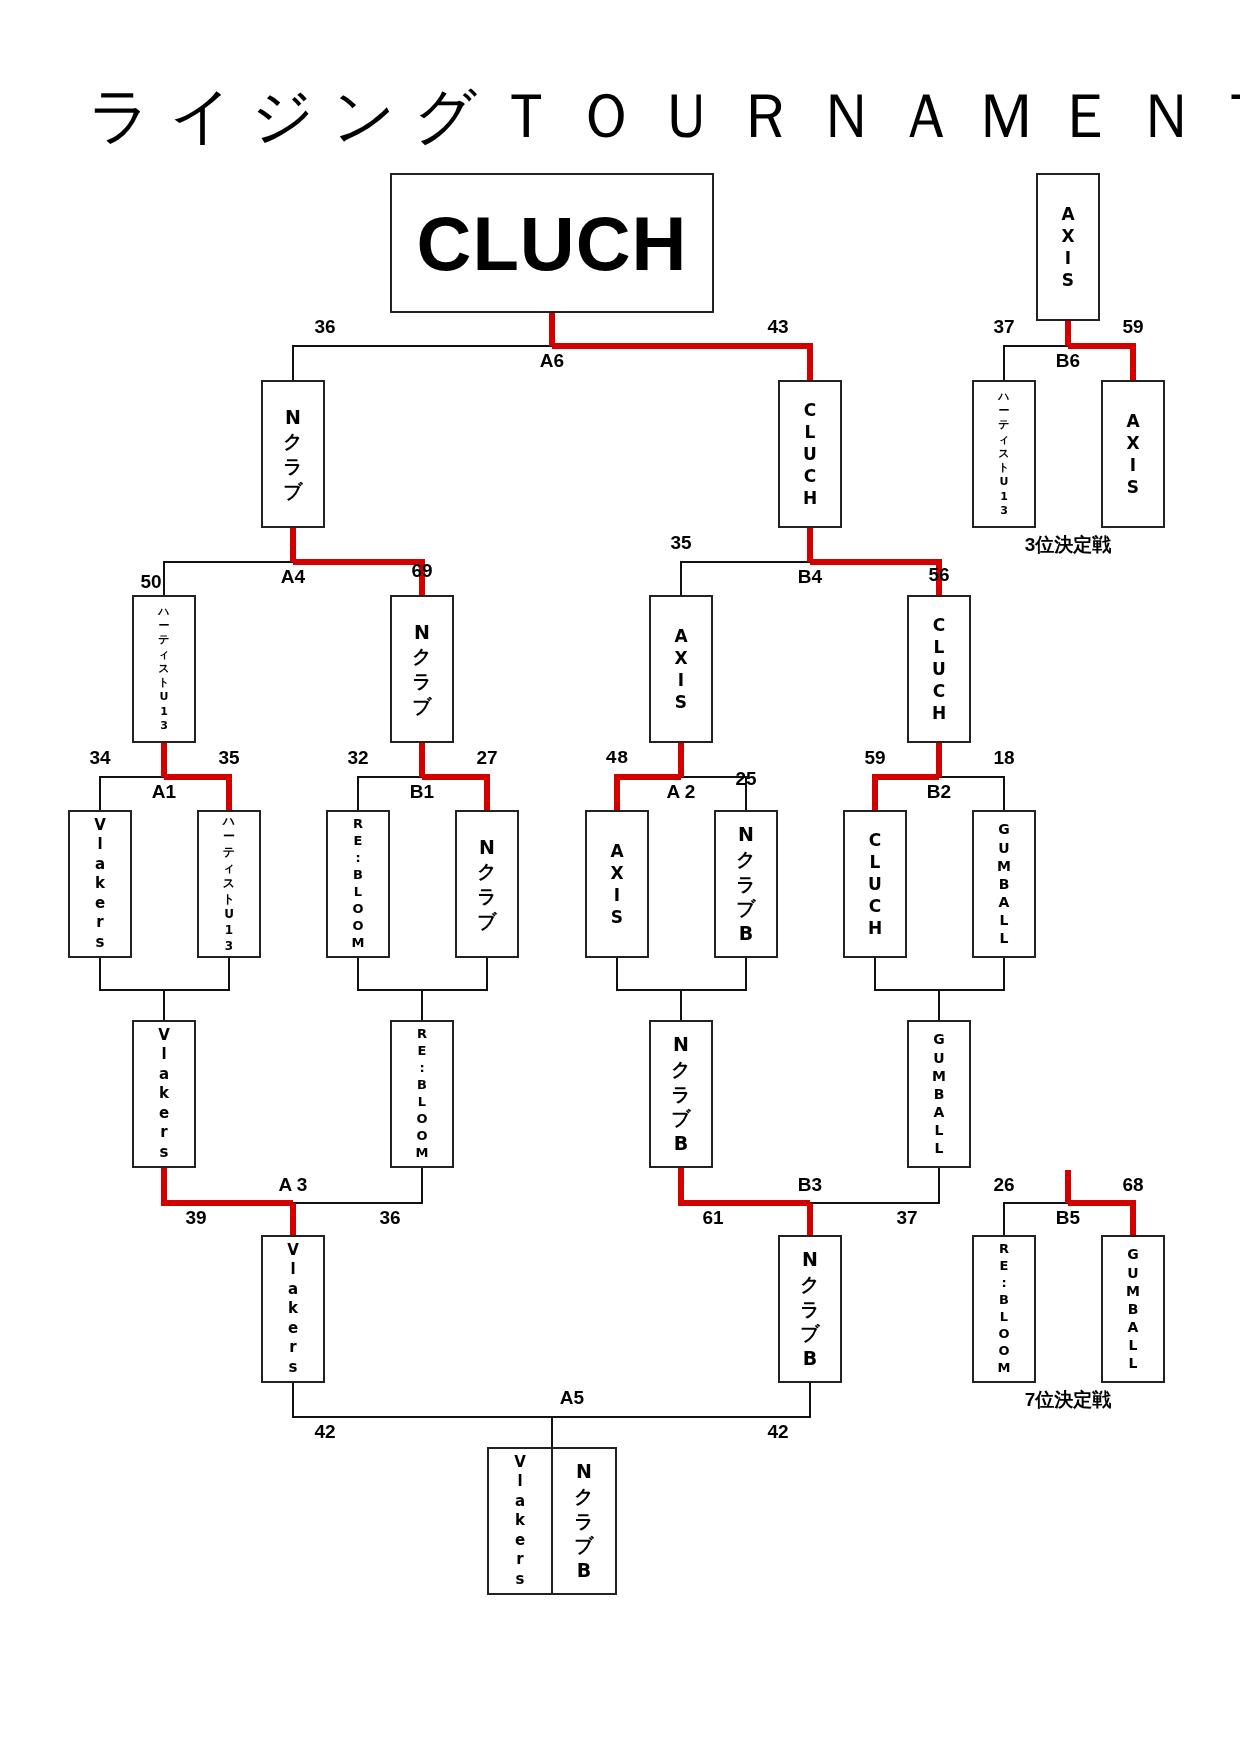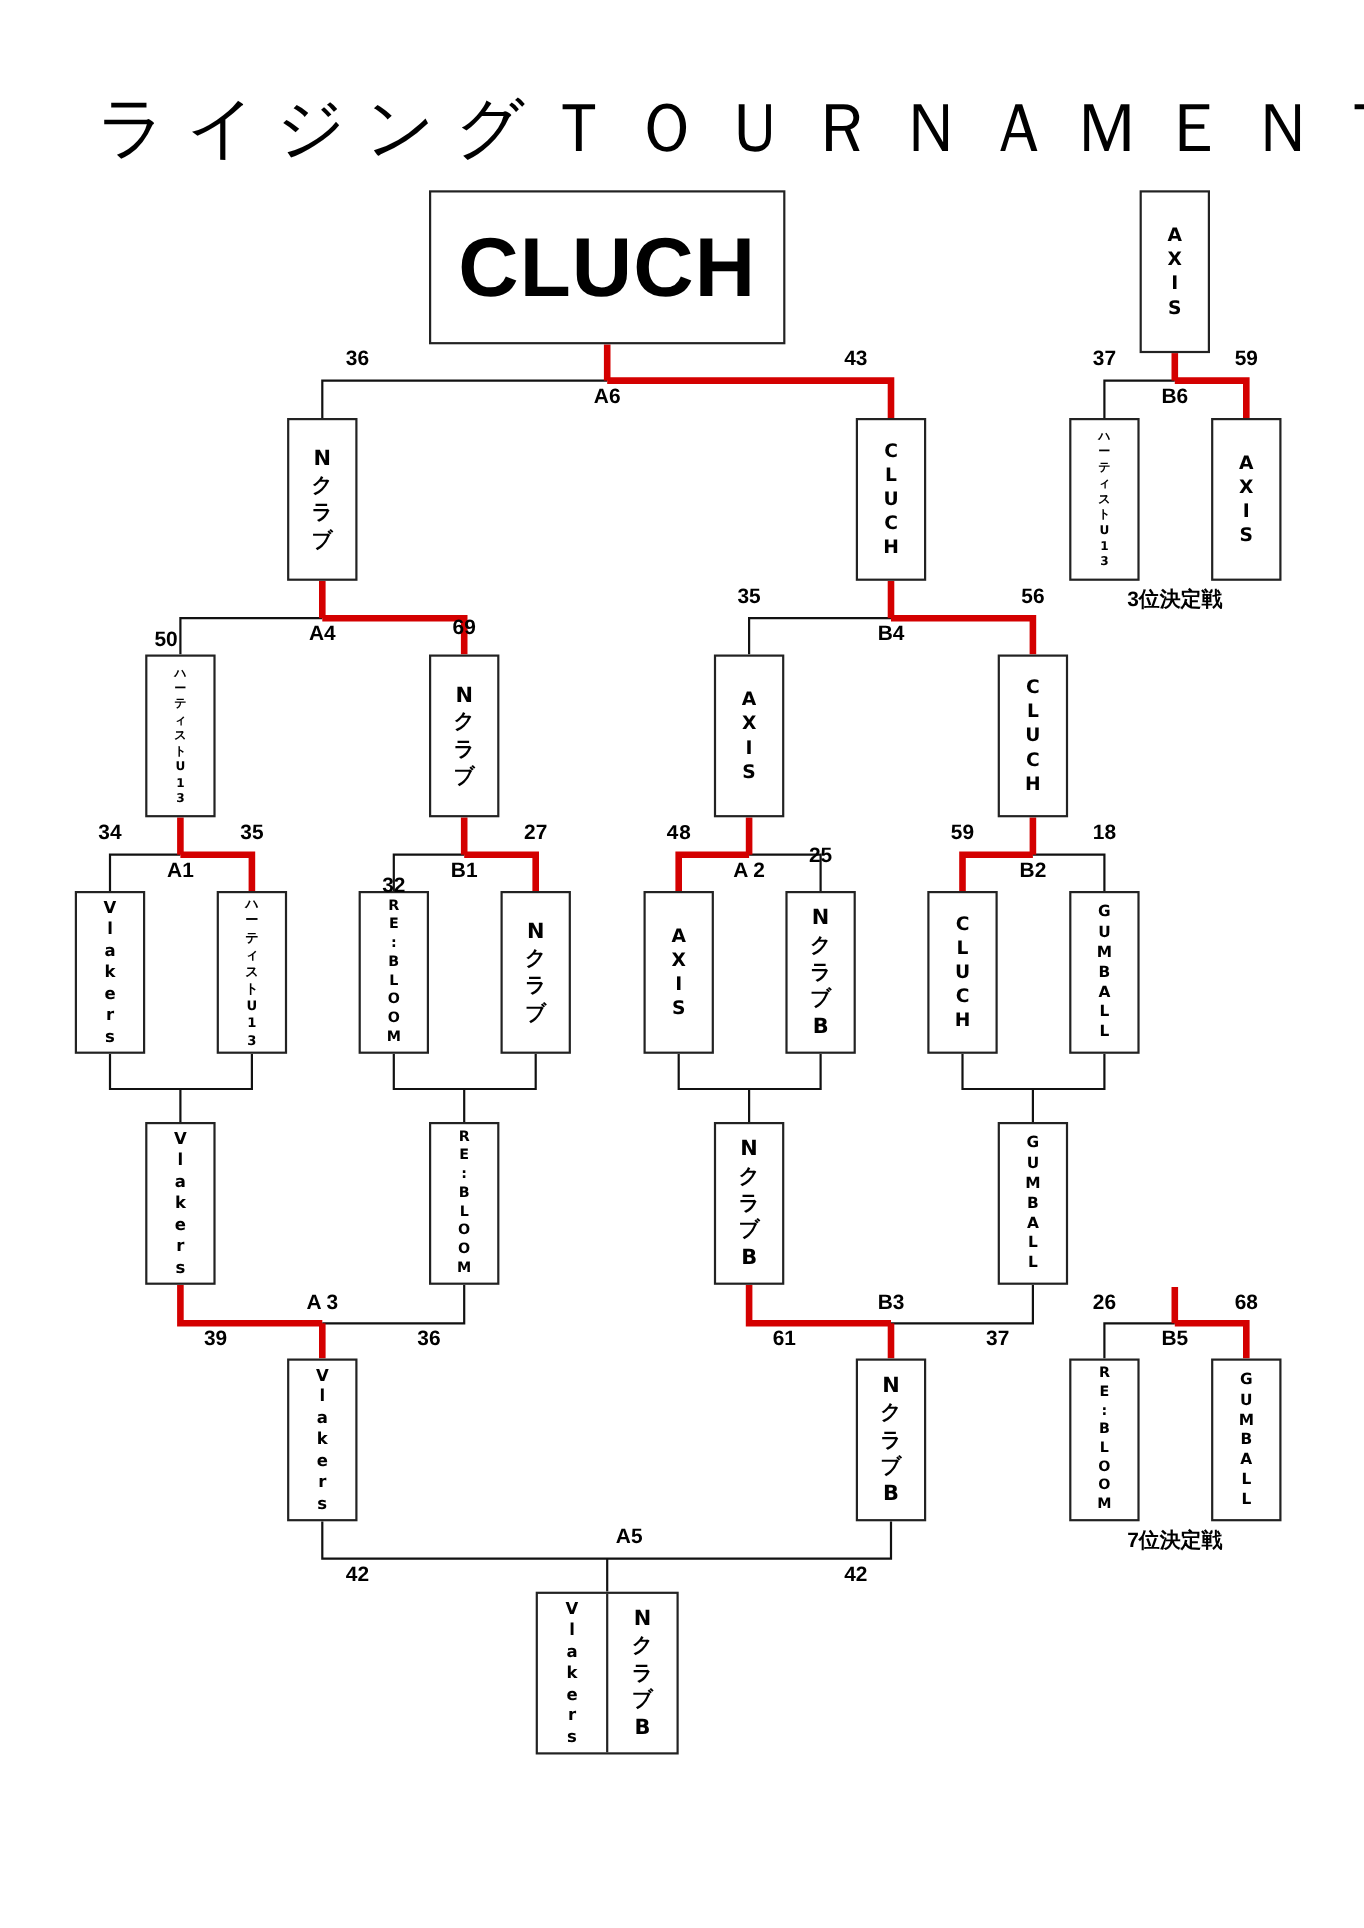--- a/index.html
+++ b/index.html
@@ -354,26 +354,26 @@
     <span class="lbl" style="left: 325px; top: 316px;">36</span>
     <span class="lbl" style="left: 778px; top: 316px;">43</span>
     <span class="lbl" style="left: 552px; top: 350px;">A6</span>
     <span class="lbl" style="left: 1004px; top: 316px;">37</span>
     <span class="lbl" style="left: 1133px; top: 316px;">59</span>
     <span class="lbl" style="left: 1068px; top: 350px;">B6</span>
     <span class="lbl" style="left: 151px; top: 532px; margin-top: 39px;">50</span>
     <span class="lbl" style="left: 422px; top: 532px; margin-top: 28px;">69</span>
     <span class="lbl" style="left: 293px; top: 566px;">A4</span>
     <span class="lbl" style="left: 681px; top: 532px;">35</span>
-    <span class="lbl" style="left: 939px; top: 532px; text-align: right;">56</span>
+    <span class="lbl" style="left: 939px; top: 564px; text-align: right;">56</span>
     <span class="lbl" style="left: 810px; top: 566px;">B4</span>
     <span class="lbl" style="left: 100px; top: 747px;">34</span>
     <span class="lbl" style="left: 229px; top: 747px;">35</span>
     <span class="lbl" style="left: 164px; top: 781px;">A1</span>
-    <span class="lbl" style="left: 358px; top: 747px; margin-top: 48px;">32</span>
+    <span class="lbl" style="left: 358px; top: 747px;">32</span>
     <span class="lbl" style="left: 487px; top: 747px;">27</span>
     <span class="lbl" style="left: 422px; top: 781px;">B1</span>
     <span class="lbl" style="left: 617px; top: 747px; font-family: Liberation Mono, monospace;">48</span>
     <span class="lbl" style="left: 746px; top: 747px; margin-top: 21px;">25</span>
     <span class="lbl" style="left: 681px; top: 781px;">A 2</span>
     <span class="lbl" style="left: 875px; top: 747px;">59</span>
     <span class="lbl" style="left: 1004px; top: 747px;">18</span>
     <span class="lbl" style="left: 939px; top: 781px;">B2</span>
     <span class="lbl" style="left: 196px; top: 1207px;">39</span>
     <span class="lbl" style="left: 390px; top: 1207px;">36</span>

